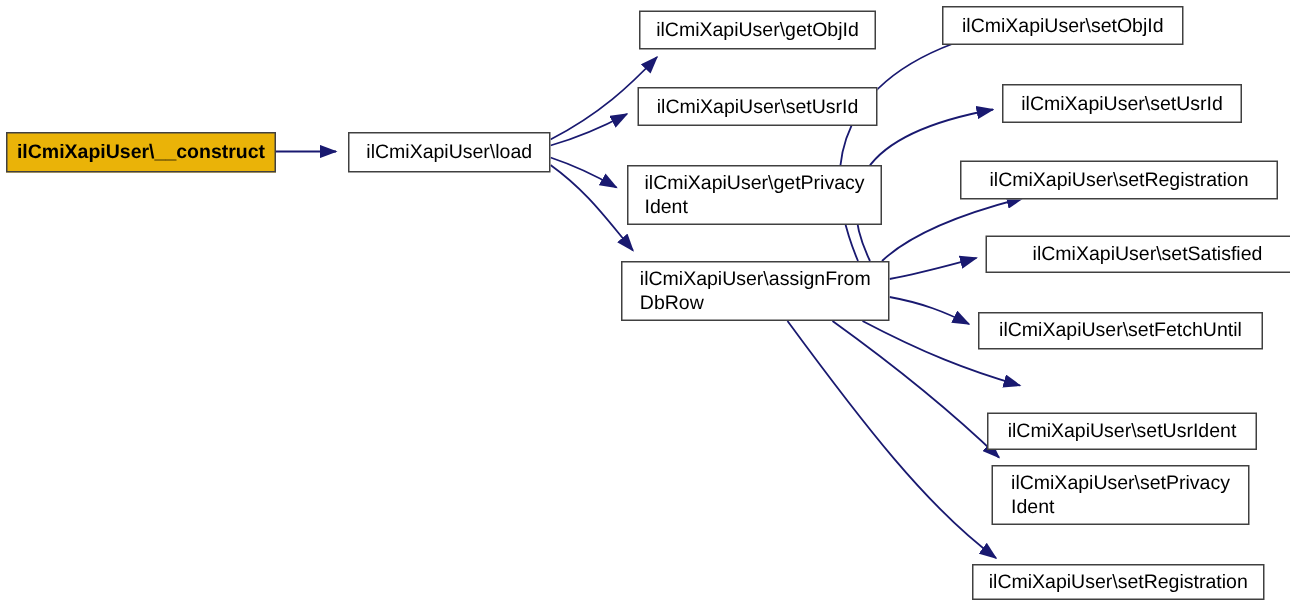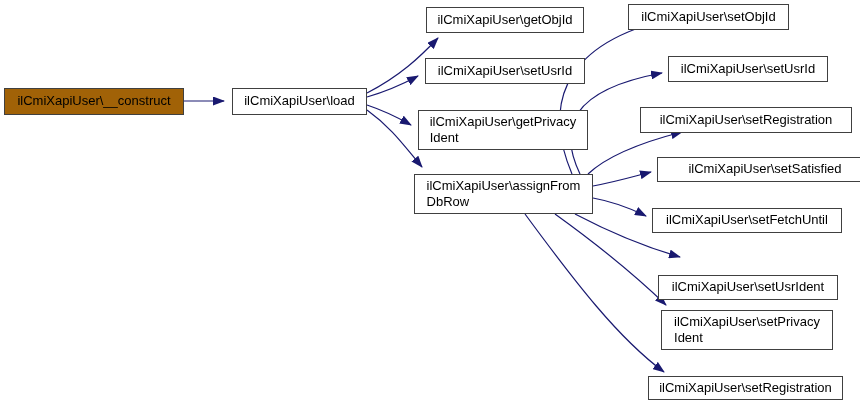--- a/index.html
+++ b/index.html
@@ -24,22 +24,23 @@
     color: #000000;
     display: flex;
     align-items: center;
     justify-content: center;
     font-size: 13px;
     line-height: 1.25;
     white-space: pre-line;
     cursor: pointer;
   }
   .node.highlight {
-    background: #a16207;
+    background: #eab308;
     cursor: default;
+    font-weight: bold;
   }
 </style>
 </head>
 <body>
 
 <div class="canvas">
   <svg class="edge-layer" width="860" height="408" viewBox="0 0 860 408" xmlns="http://www.w3.org/2000/svg">
     <defs>
       <marker id="arrowhead" markerUnits="userSpaceOnUse" markerWidth="12" markerHeight="9" refX="11" refY="4.5" orient="auto">
         <path d="M0,0 L12,4.5 L0,9 z" fill="#191970"></path>

